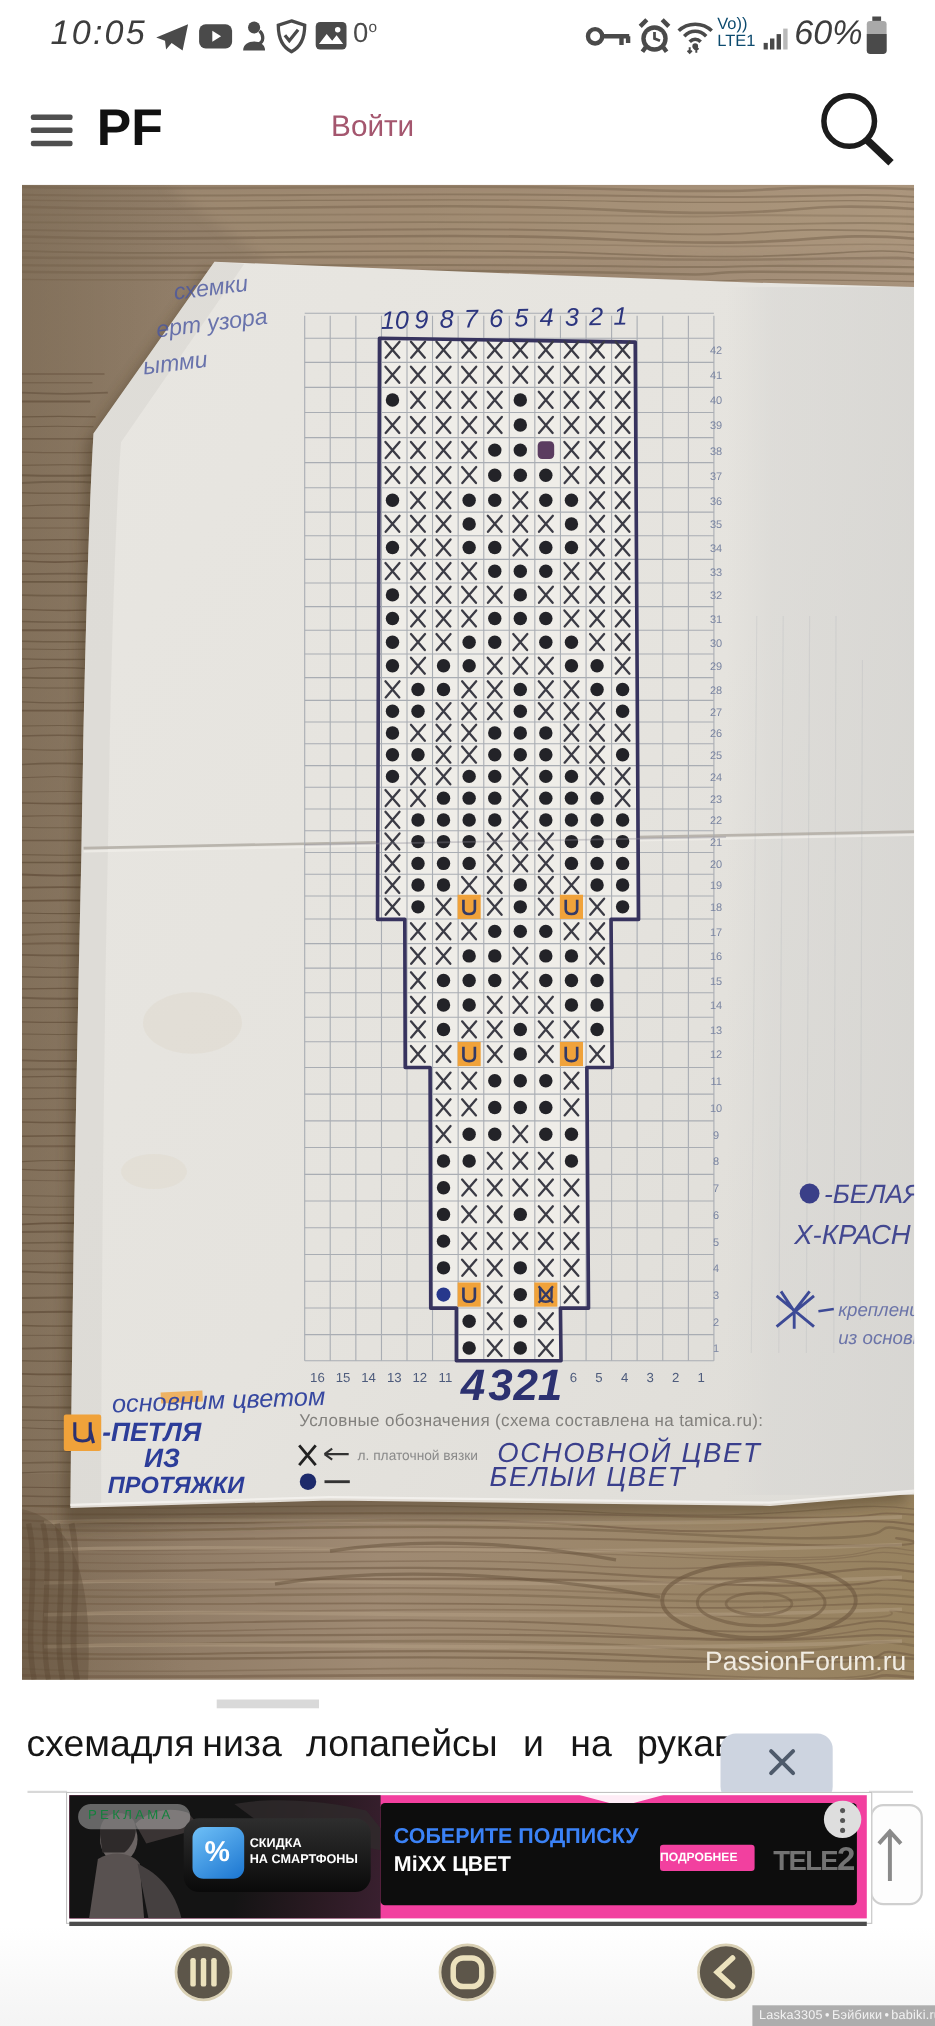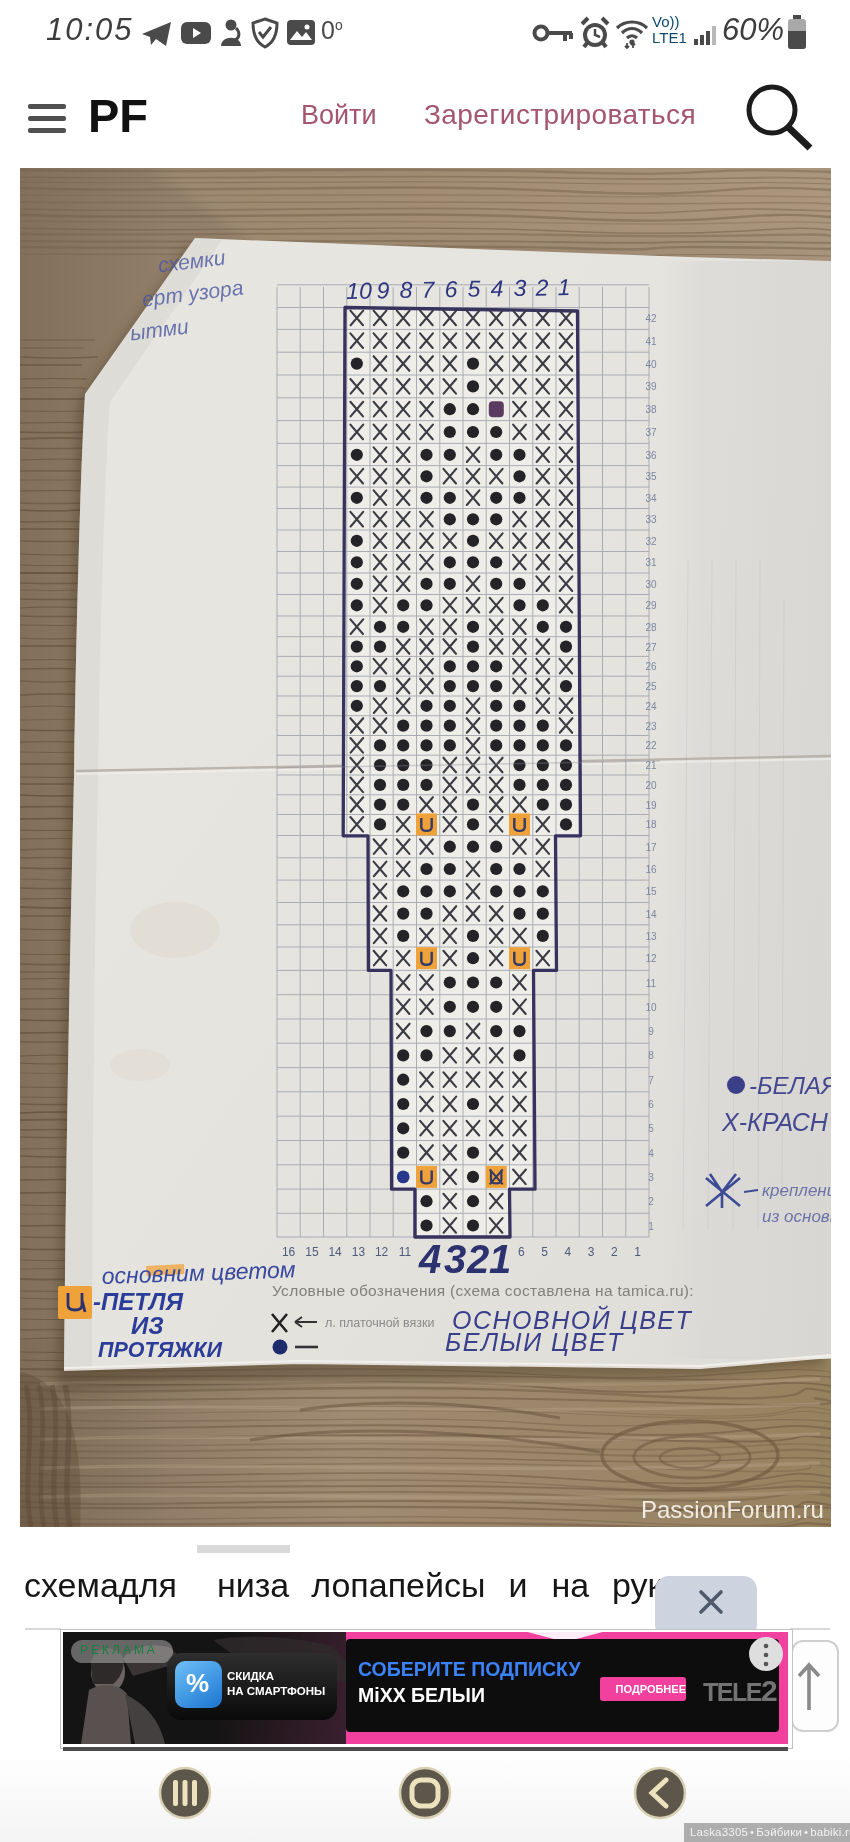--- a/index.html
+++ b/index.html
@@ -78,21 +78,20 @@
 <div class="abs" style="left:0;top:62px;width:850px;height:106px;background:#fff"></div>
 
 <div class="abs" style="left:28px;top:104px;width:38px;height:5px;background:#4f4f4f;border-radius:2px"></div>
 <div class="abs" style="left:28px;top:116px;width:38px;height:5px;background:#4f4f4f;border-radius:2px"></div>
 <div class="abs" style="left:28px;top:128px;width:38px;height:5px;background:#4f4f4f;border-radius:2px"></div>
 
 <div class="abs" style="left:88px;top:88px;font-size:47px;font-weight:bold;color:#111">PF</div>
 
 <div class="abs" style="left:301px;top:100px;font-size:27px;color:#a4566e">Войти</div>
 
-<div class="abs" style="left:424px;top:99px;font-size:28px;color:#a4566e;letter-spacing:0.4px">Зарегистрироваться</div>
 
 <svg class="abs" style="left:742px;top:82px" width="76" height="70" viewBox="0 0 76 70">
       <circle cx="30" cy="28" r="23" fill="none" stroke="#1c1c1c" stroke-width="5"></circle>
       <path d="M46,45 L68,66" stroke="#1c1c1c" stroke-width="7"></path>
     </svg>
 
 <svg width="811" height="1359" viewBox="20 168 811 1359" xmlns="http://www.w3.org/2000/svg" style="position:absolute;left:20px;top:168px">
 <defs>
 <g id="hx">
           <path d="M-6.4,-7.4 L6.2,7.2 M6.4,-7.4 L-6.2,7.2" stroke="#3b3b45" stroke-width="2.1" fill="none" stroke-linecap="round"></path>
@@ -898,21 +897,21 @@
 <text x="452" y="1329" letter-spacing="1.5">ОСНОВНОЙ ЦВЕТ</text>
 <text x="445" y="1351" letter-spacing="1.5">БЕЛЫИ ЦВЕТ</text>
 </g>
 
 <text x="641" y="1518" font-size="24" fill="#f1ece2">PassionForum.ru</text>
 </svg>
 
 <div class="abs" style="left:197px;top:1545px;width:93px;height:8px;background:#d9d9d9"></div>
 
 <div class="abs" style="left:24px;top:1566px;width:700px;font-size:34px;color:#161616;white-space:nowrap">
-<span>схема</span><span style="">для</span><span style="margin-left:40px">низа</span><span style="margin-left:22px">лопапейсы</span><span style="margin-left:23px">и</span><span style="margin-left:24px">на</span><span style="margin-left:23px">рукав</span>
+<span>схема</span><span style="">для</span><span style="margin-left:7px">низа</span><span style="margin-left:22px">лопапейсы</span><span style="margin-left:23px">и</span><span style="margin-left:24px">на</span><span style="margin-left:23px">рукав</span>
 </div>
 
 <div class="abs" style="left:655px;top:1576px;width:102px;height:62px;background:#cdd4e0;border-radius:14px"></div>
 
 <svg class="abs" style="left:695px;top:1586px" width="32" height="32" viewBox="0 0 32 32">
       <path d="M6,6 L26,26 M26,6 L6,26" stroke="#4e5a6b" stroke-width="3.6" stroke-linecap="round"></path>
     </svg>
 
 <div class="abs" style="left:25px;top:1628px;width:36px;height:2px;background:#d8d8d8"></div>
 <div class="abs" style="left:790px;top:1628px;width:40px;height:2px;background:#d8d8d8"></div>
@@ -947,23 +946,23 @@
 
 <div class="abs" style="left:227px;top:1669px;font-size:11.5px;font-weight:bold;color:#fff;line-height:15px">СКИДКА<br>НА СМАРТФОНЫ</div>
 
 <svg class="abs" style="left:520px;top:1630px" width="90" height="12" viewBox="0 0 90 12">
       <path d="M0,0 L90,0 L45,12 Z" fill="#fff" opacity="0.9"></path>
     </svg>
 
 <div class="abs" style="left:346px;top:1639px;width:433px;height:93px;background:#0d0d0d;border-radius:4px"></div>
 
 <div class="abs" style="left:358px;top:1658px;font-size:19.5px;font-weight:bold;color:#3b82f6">СОБЕРИТЕ ПОДПИСКУ</div>
-<div class="abs" style="left:358px;top:1684px;font-size:19.5px;font-weight:bold;color:#fff">МiXX БЕЛЫИ</div>
-
-<div class="abs" style="left:600px;top:1677px;width:86px;height:24px;background:#f2409f;border-radius:3px;text-align:right;line-height:24px;font-size:11px;font-weight:bold;color:#fff">ПОДРОБНЕЕ</div>
+<div class="abs" style="left:358px;top:1684px;font-size:19.5px;font-weight:bold;color:#fff">МiXX ЦВЕТ</div>
+
+<div class="abs" style="left:600px;top:1677px;width:86px;height:24px;background:#f2409f;border-radius:3px;text-align:left;line-height:24px;font-size:11px;font-weight:bold;color:#fff">ПОДРОБНЕЕ</div>
 
 <div class="abs" style="left:703px;top:1674px;font-size:25px;font-weight:bold;color:#737373;letter-spacing:-1.5px">TELE<span style="font-size:30px">2</span></div>
 
 <div class="abs" style="left:749px;top:1637px;width:34px;height:34px;border-radius:50%;background:#dedede"></div>
 <svg class="abs" style="left:762px;top:1643px" width="8" height="24" viewBox="0 0 8 24">
       <circle cx="4" cy="3" r="2.3" fill="#555"></circle>
       <circle cx="4" cy="12" r="2.3" fill="#555"></circle>
       <circle cx="4" cy="21" r="2.3" fill="#555"></circle>
     </svg>
 

